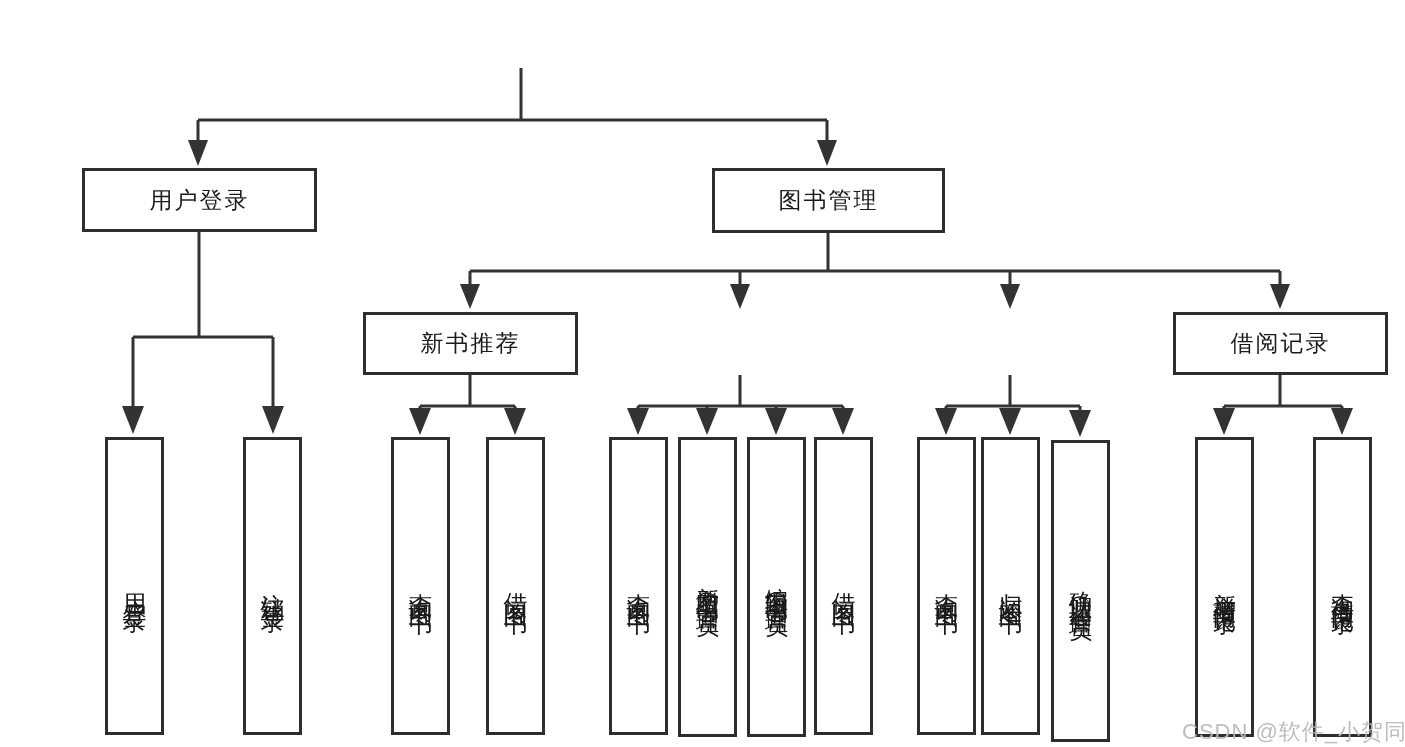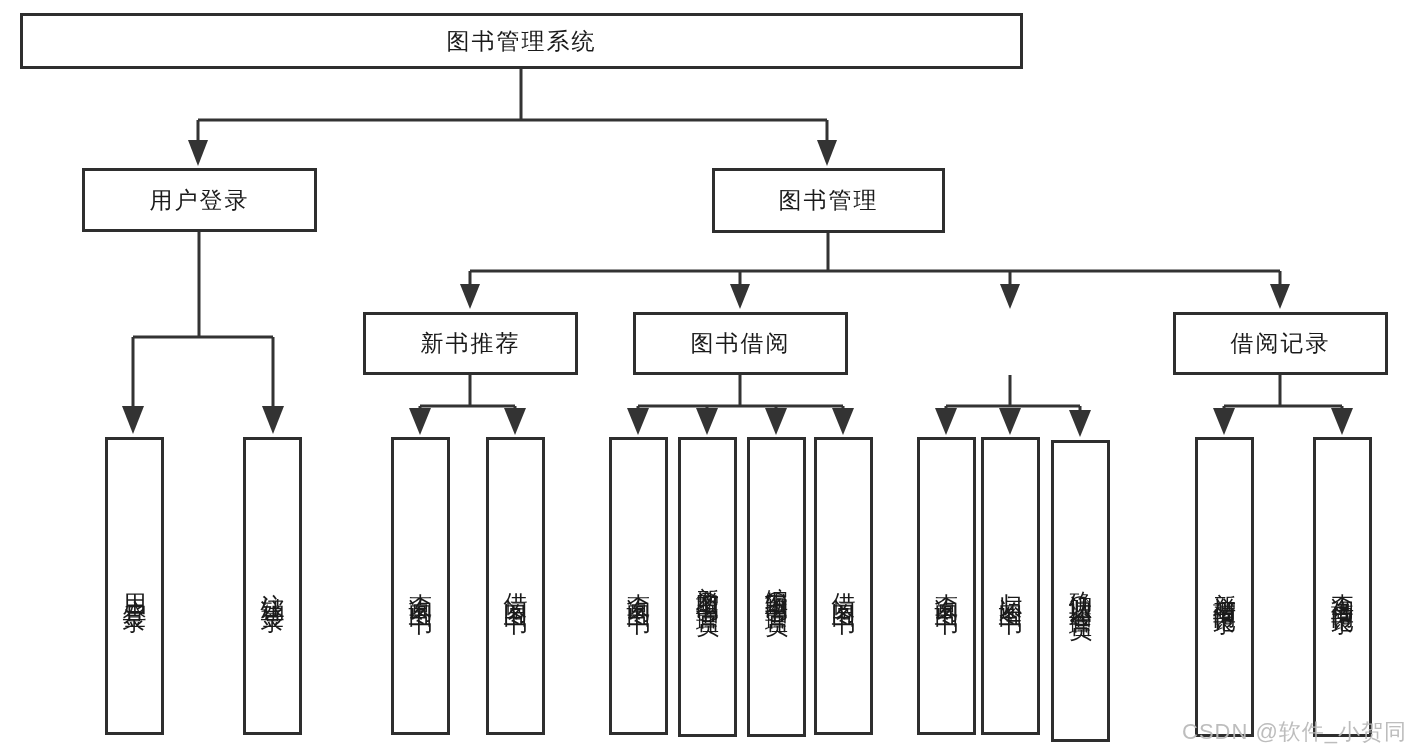--- a/index.html
+++ b/index.html
@@ -84,27 +84,25 @@
 
       <polygon points="946,435 935,408 957,408"></polygon>
       <polygon points="1010,435 999,408 1021,408"></polygon>
       <polygon points="1080,437 1069,410 1091,410"></polygon>
 
       <polygon points="1224,435 1213,408 1235,408"></polygon>
       <polygon points="1342,435 1331,408 1353,408"></polygon>
     </g>
   </svg>
 
-  <div class="node" style="left:20px;top:13px;width:1003px;height:56px;">图书管理系统</div>
 
   <div class="node" style="left:82px;top:168px;width:235px;height:64px;">用户登录</div>
   <div class="node" style="left:712px;top:168px;width:233px;height:65px;text-align:right;">图书管理</div>
 
   <div class="node" style="left:363px;top:312px;width:215px;height:63px;">新书推荐</div>
-  <div class="node" style="left:633px;top:312px;width:215px;height:63px;">图书借阅</div>
   <div class="node" style="left:1173px;top:312px;width:215px;height:63px;">借阅记录</div>
 
   <div class="node leaf" style="left:105px;top:437px;width:59px;height:298px;">用户登录</div>
   <div class="node leaf" style="left:243px;top:437px;width:59px;height:298px;">注销登录</div>
 
   <div class="node leaf" style="left:391px;top:437px;width:59px;height:298px;">查询图书</div>
   <div class="node leaf" style="left:486px;top:437px;width:59px;height:298px;">借阅图书</div>
 
   <div class="node leaf" style="left:609px;top:437px;width:59px;height:298px;">查询图书</div>
   <div class="node leaf leaf-long" style="left:678px;top:437px;width:59px;height:300px;">新增图书（管理员）</div>

